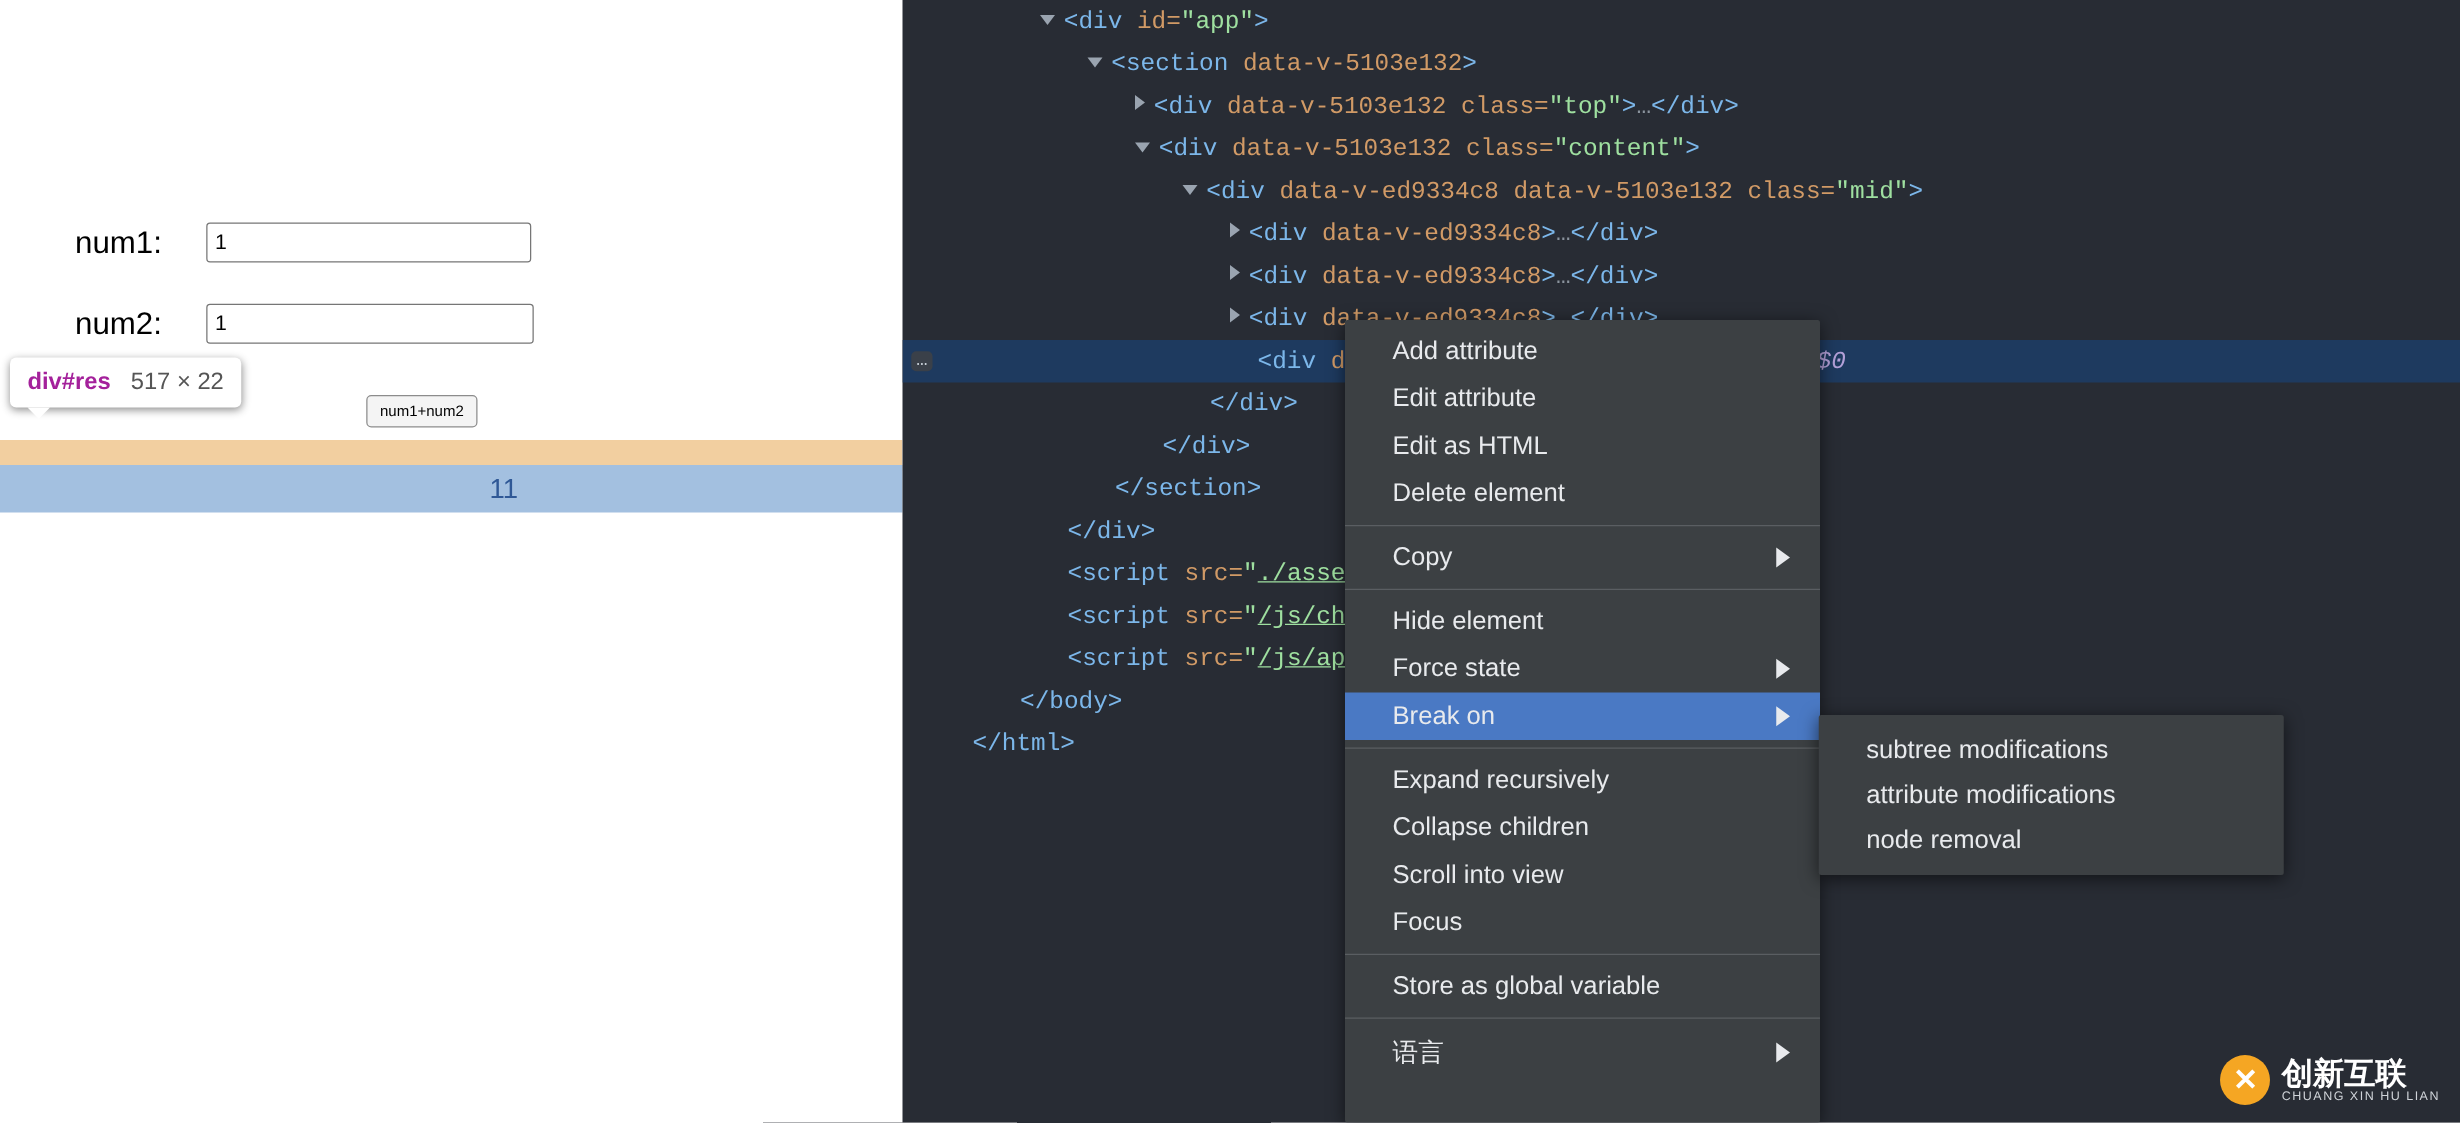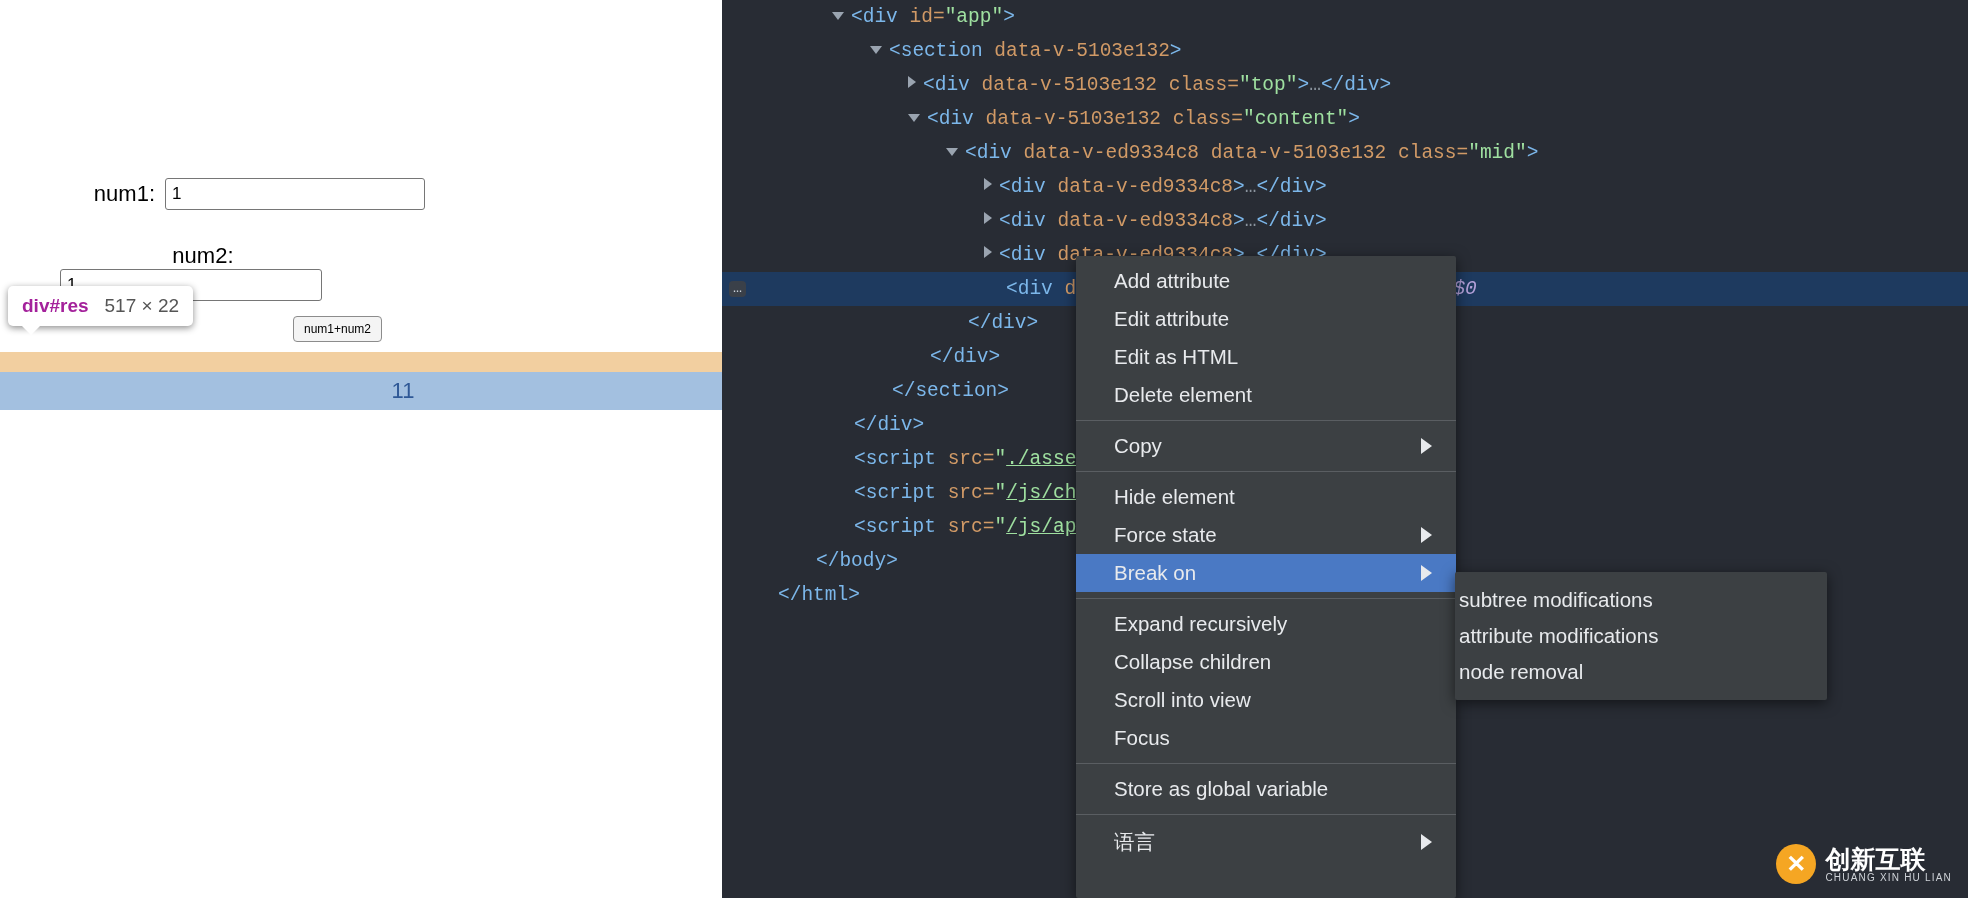--- a/index.html
+++ b/index.html
@@ -16,37 +16,37 @@
   #page-pane {
     position:absolute; left:0; top:0; width:722px; height:898px;
     background:#ffffff;
     overflow:hidden;
   }
   .form-row {
     position:absolute;
     display:flex; align-items:center;
   }
   .form-label {
-    font-size:22px; color:#000; font-family:"Liberation Sans", sans-serif;
-    text-align:right; width:105px; padding-right:10px;
+    font-size:25px; color:#000; font-family:"Liberation Sans", sans-serif;
+    width:105px; padding-right:10px;
     white-space:nowrap;
   }
   .form-input {
     font-size:17px;
     font-family:"Liberation Sans", sans-serif;
     padding:3px 6px;
     border:1px solid #767676;
     border-radius:3px;
     background:#fff;
     color:#000;
     height:32px;
   }
   #row-num1 { left:60px; top:178px; }
   #row-num1 .form-input { width:260px; }
-  #row-num2 { left:60px; top:243px;flex-direction:column; }
+  #row-num2 { left:60px; top:243px; }
   #row-num2 .form-input { width:262px; }
 
   #calc-button {
     position:absolute; left:293px; top:316px;
     font-size:12px; font-family:"Liberation Sans", sans-serif;
     padding:5px 10px;
     border:1px solid #8c8c8c;
     border-radius:4px;
     background:#f4f4f4;
     color:#000;
@@ -176,21 +176,21 @@
     position:absolute; left:1455px; top:572px; width:372px;
     background:#3c4043;
     box-shadow:0 3px 14px rgba(0,0,0,.55);
     color:#e8eaed;
     font-family:"Liberation Sans", sans-serif;
     font-size:20.5px;
     padding:10px 0;
     z-index:50;
     border-radius:2px;
   }
-  .sub-item { padding:6px 4px; white-space:nowrap; }
+  .sub-item { padding:6px 38px; white-space:nowrap; }
 
   
   #watermark {
     position:absolute; right:16px; bottom:14px;
     display:flex; align-items:center; gap:9px;
     z-index:60;
   }
   #watermark .wm-badge {
     width:40px; height:40px; border-radius:50%;
     background:#f5a623;

